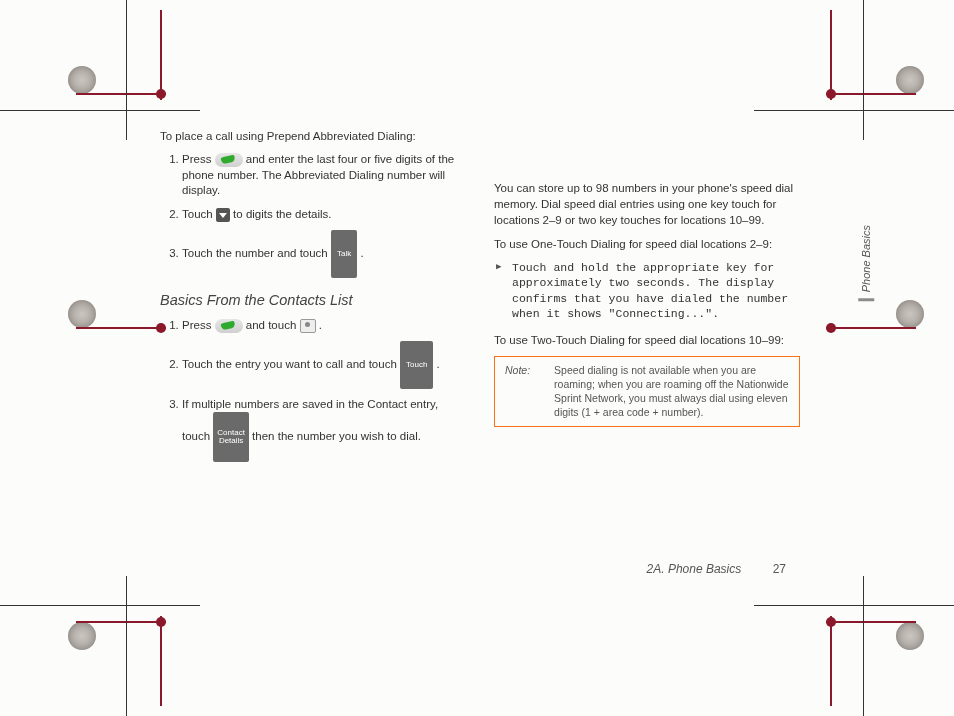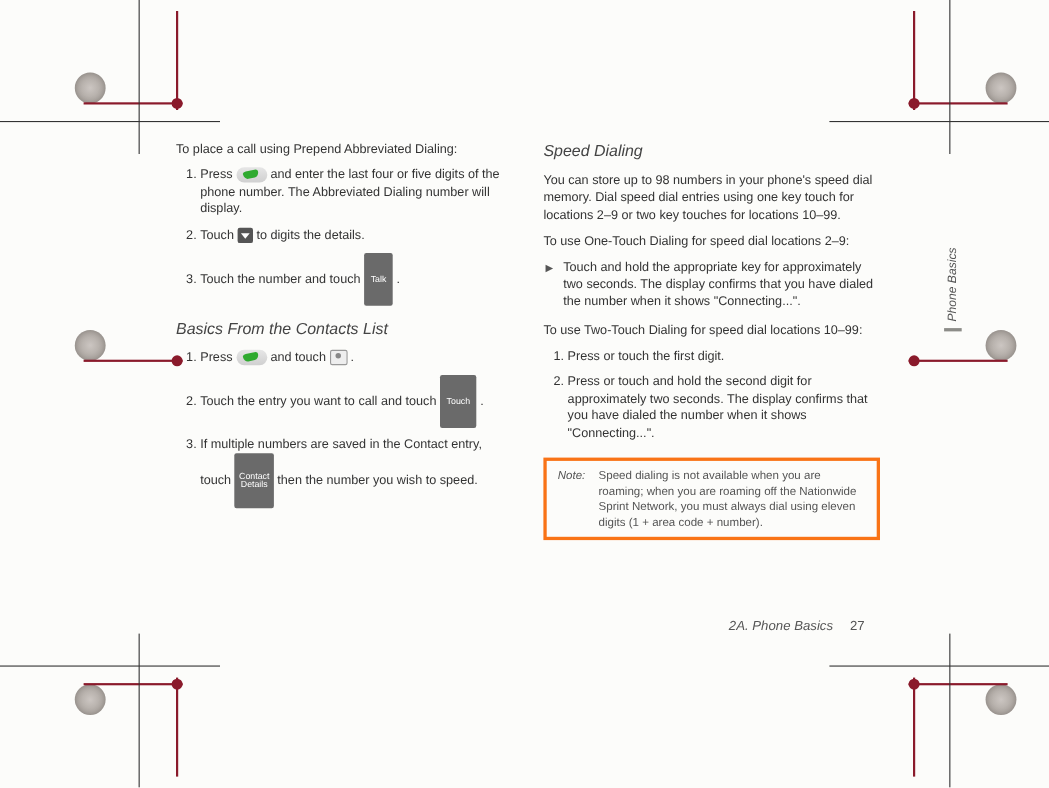--- a/index.html
+++ b/index.html
@@ -23,27 +23,28 @@
   .thin-v { width: 1px; }
 
   
   .page {
     position: absolute;
     left: 160px;
     top: 130px;
     width: 640px;
     display: flex;
     gap: 28px;
+    align-items: center;
   }
   .col { flex: 1 1 50%; }
   .intro { font-size: 11.5px; color: #333; margin-bottom: 10px; }
   ol { list-style: decimal; padding-left: 22px; margin-bottom: 14px; }
   ol li { font-size: 11.5px; color: #333; margin-bottom: 8px; line-height: 1.35; }
   .bullet-list { list-style: none; padding-left: 18px; margin-bottom: 12px; }
-  .bullet-list li { position: relative; font-size: 11.5px; color: #333; line-height: 1.35; margin-bottom: 8px; }
+  .bullet-list li { position: relative; font-size: 11.5px; color: #333; line-height: 1.35; margin-bottom: 8px; font-family: Liberation Mono, monospace; }
   .bullet-list li::before { content: "▶"; position: absolute; left: -16px; top: 1px; font-size: 9px; color: #555; }
   h3 { font-size: 14.5px; font-style: italic; font-weight: normal; color: #444; margin: 8px 0 10px 0; }
   .talk-icon, .call-icon, .contact-icon {
     display: inline-block;
     background: #6a6a6a;
     color: #fff;
     font-size: 8px;
     padding: 19px 6px;
     border-radius: 2px;
     vertical-align: middle;
@@ -77,38 +78,38 @@
   .contacts-icon {
     display: inline-block; width: 16px; height: 14px;
     background: #eee; border: 1px solid #999; border-radius: 2px;
     vertical-align: middle; position: relative;
   }
   .contacts-icon::after {
     content: ""; position: absolute; left: 4px; top: 2px;
     width: 5px; height: 5px; border-radius: 50%; background: #888;
   }
   .note-box {
-    border: 3px solid #f97316;
+    border: 1px solid #f97316;
     padding: 6px 10px;
     font-size: 10.5px;
     color: #555;
     line-height: 1.35;
     display: flex;
-    gap: 12px;
+    gap: 24px;
   }
   .note-box .label { font-style: italic; flex-shrink: 0; }
   .footer {
     position: absolute;
     right: 168px;
     top: 562px;
     font-size: 12px;
     font-style: italic;
     color: #555;
   }
-  .footer .pgnum { margin-left: 12px; font-style: normal; text-align: right; }
+  .footer .pgnum { margin-left: 28px; font-style: normal; text-align: right; }
   .side-tab {
     position: absolute;
     right: 96px;
     top: 225px;
     font-size: 11px;
     font-style: italic;
     color: #555;
     transform: rotate(-90deg);
     transform-origin: right top;
     border-left: 3px solid #8c8c88;
@@ -202,37 +203,32 @@
       </li>
       <li>
         <span>Touch the entry you want to call and touch </span>
         <span class="call-icon">Touch</span>
         <span>.</span>
       </li>
       <li>
         <span>If multiple numbers are saved in the Contact entry, touch </span>
         <span class="contact-icon" style="white-space:pre-line;text-align:center;display:inline-block;">Contact
 Details</span>
-        <span> then the number you wish to speed.</span>
+        <span> then the number you wish to dial.</span>
       </li>
     </ol>
   </div>
 
   <div class="col">
-    <h3 style="margin-top:0;">Speed Dialing</h3>
     <div class="intro" style="line-height:1.4;">You can store up to 98 numbers in your phone's speed dial memory. Dial speed dial entries using one key touch for locations 2–9 or two key touches for locations 10–99.</div>
     <div class="intro">To use One-Touch Dialing for speed dial locations 2–9:</div>
     <ul class="bullet-list">
       <li>Touch and hold the appropriate key for approximately two seconds. The display confirms that you have dialed the number when it shows "Connecting...".</li>
     </ul>
     <div class="intro">To use Two-Touch Dialing for speed dial locations 10–99:</div>
-    <ol>
-      <li>Press or touch the first digit.</li>
-      <li>Press or touch and hold the second digit for approximately two seconds. The display confirms that you have dialed the number when it shows "Connecting...".</li>
-    </ol>
     <div class="note-box">
       <span class="label">Note:</span>
       <span>Speed dialing is not available when you are roaming; when you are roaming off the Nationwide Sprint Network, you must always dial using eleven digits (1 + area code + number).</span>
     </div>
   </div>
 </div>
 
 <div class="footer">
   <span>2A. Phone Basics</span>
   <span class="pgnum">27</span>

